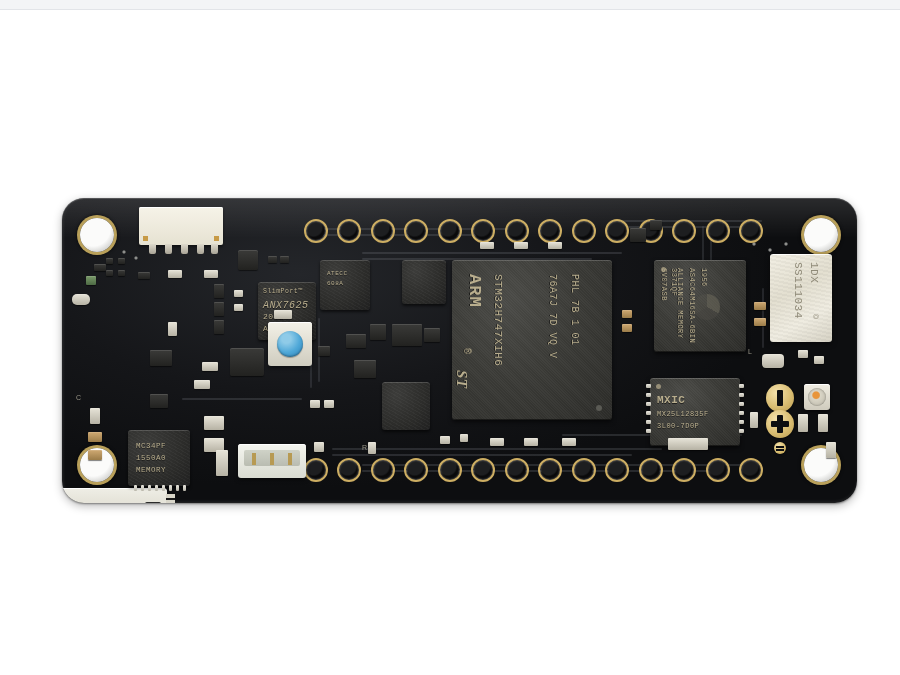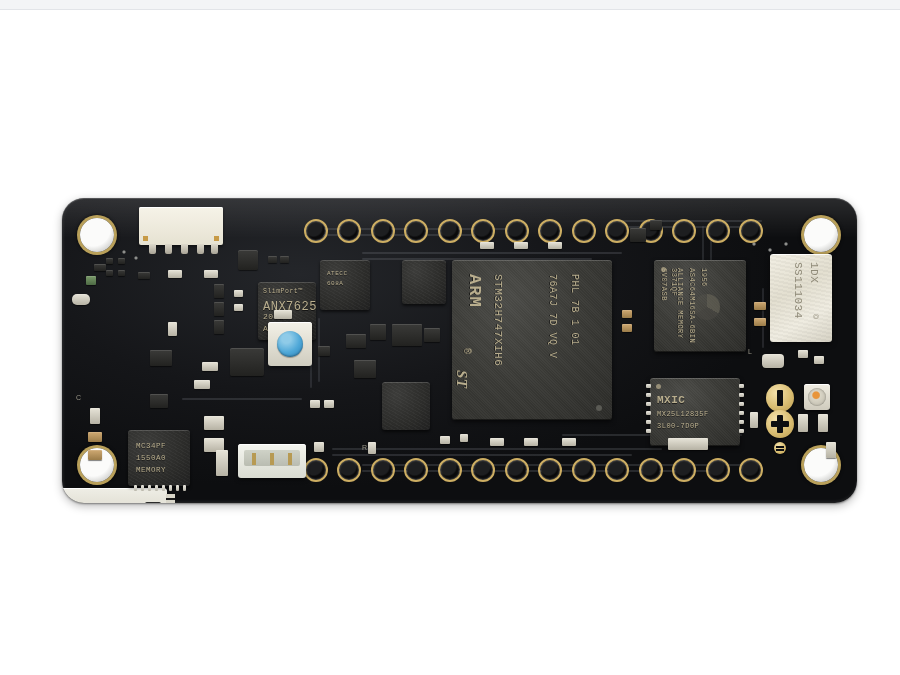--- a/index.html
+++ b/index.html
@@ -310,21 +310,21 @@
 
       <div class="slotwrap">
         <div class="slot" style="top:0;"></div>
 
       </div>
       <div class="fins"></div>
     </div>
 
     <div class="ic qfn" style="left:196px;top:84px;width:58px;height:58px;">
       <div class="chip-text" style="left:5px;top:6px;font-size:6.5px;">SlimPort™</div>
-      <div class="chip-text" style="left:5px;top:18px;font-size:12px;">ANX7625</div>
+      <div class="chip-text" style="left:5px;top:18px;font-size:10px;font-style:italic;">ANX7625</div>
       <div class="chip-text" style="left:5px;top:30px;font-size:8px;">2043</div>
       <div class="chip-text" style="left:5px;top:42px;font-size:8px;">A691AC</div>
     </div>
 
     <div class="ic qfn" style="left:258px;top:62px;width:50px;height:50px;">
       <div class="chip-text" style="left:7px;top:10px;font-size:6px;">ATECC</div>
       <div class="chip-text" style="left:7px;top:20px;font-size:6px;">608A</div>
     </div>
 
     <div class="ic qfn" style="left:340px;top:62px;width:44px;height:44px;"></div>

